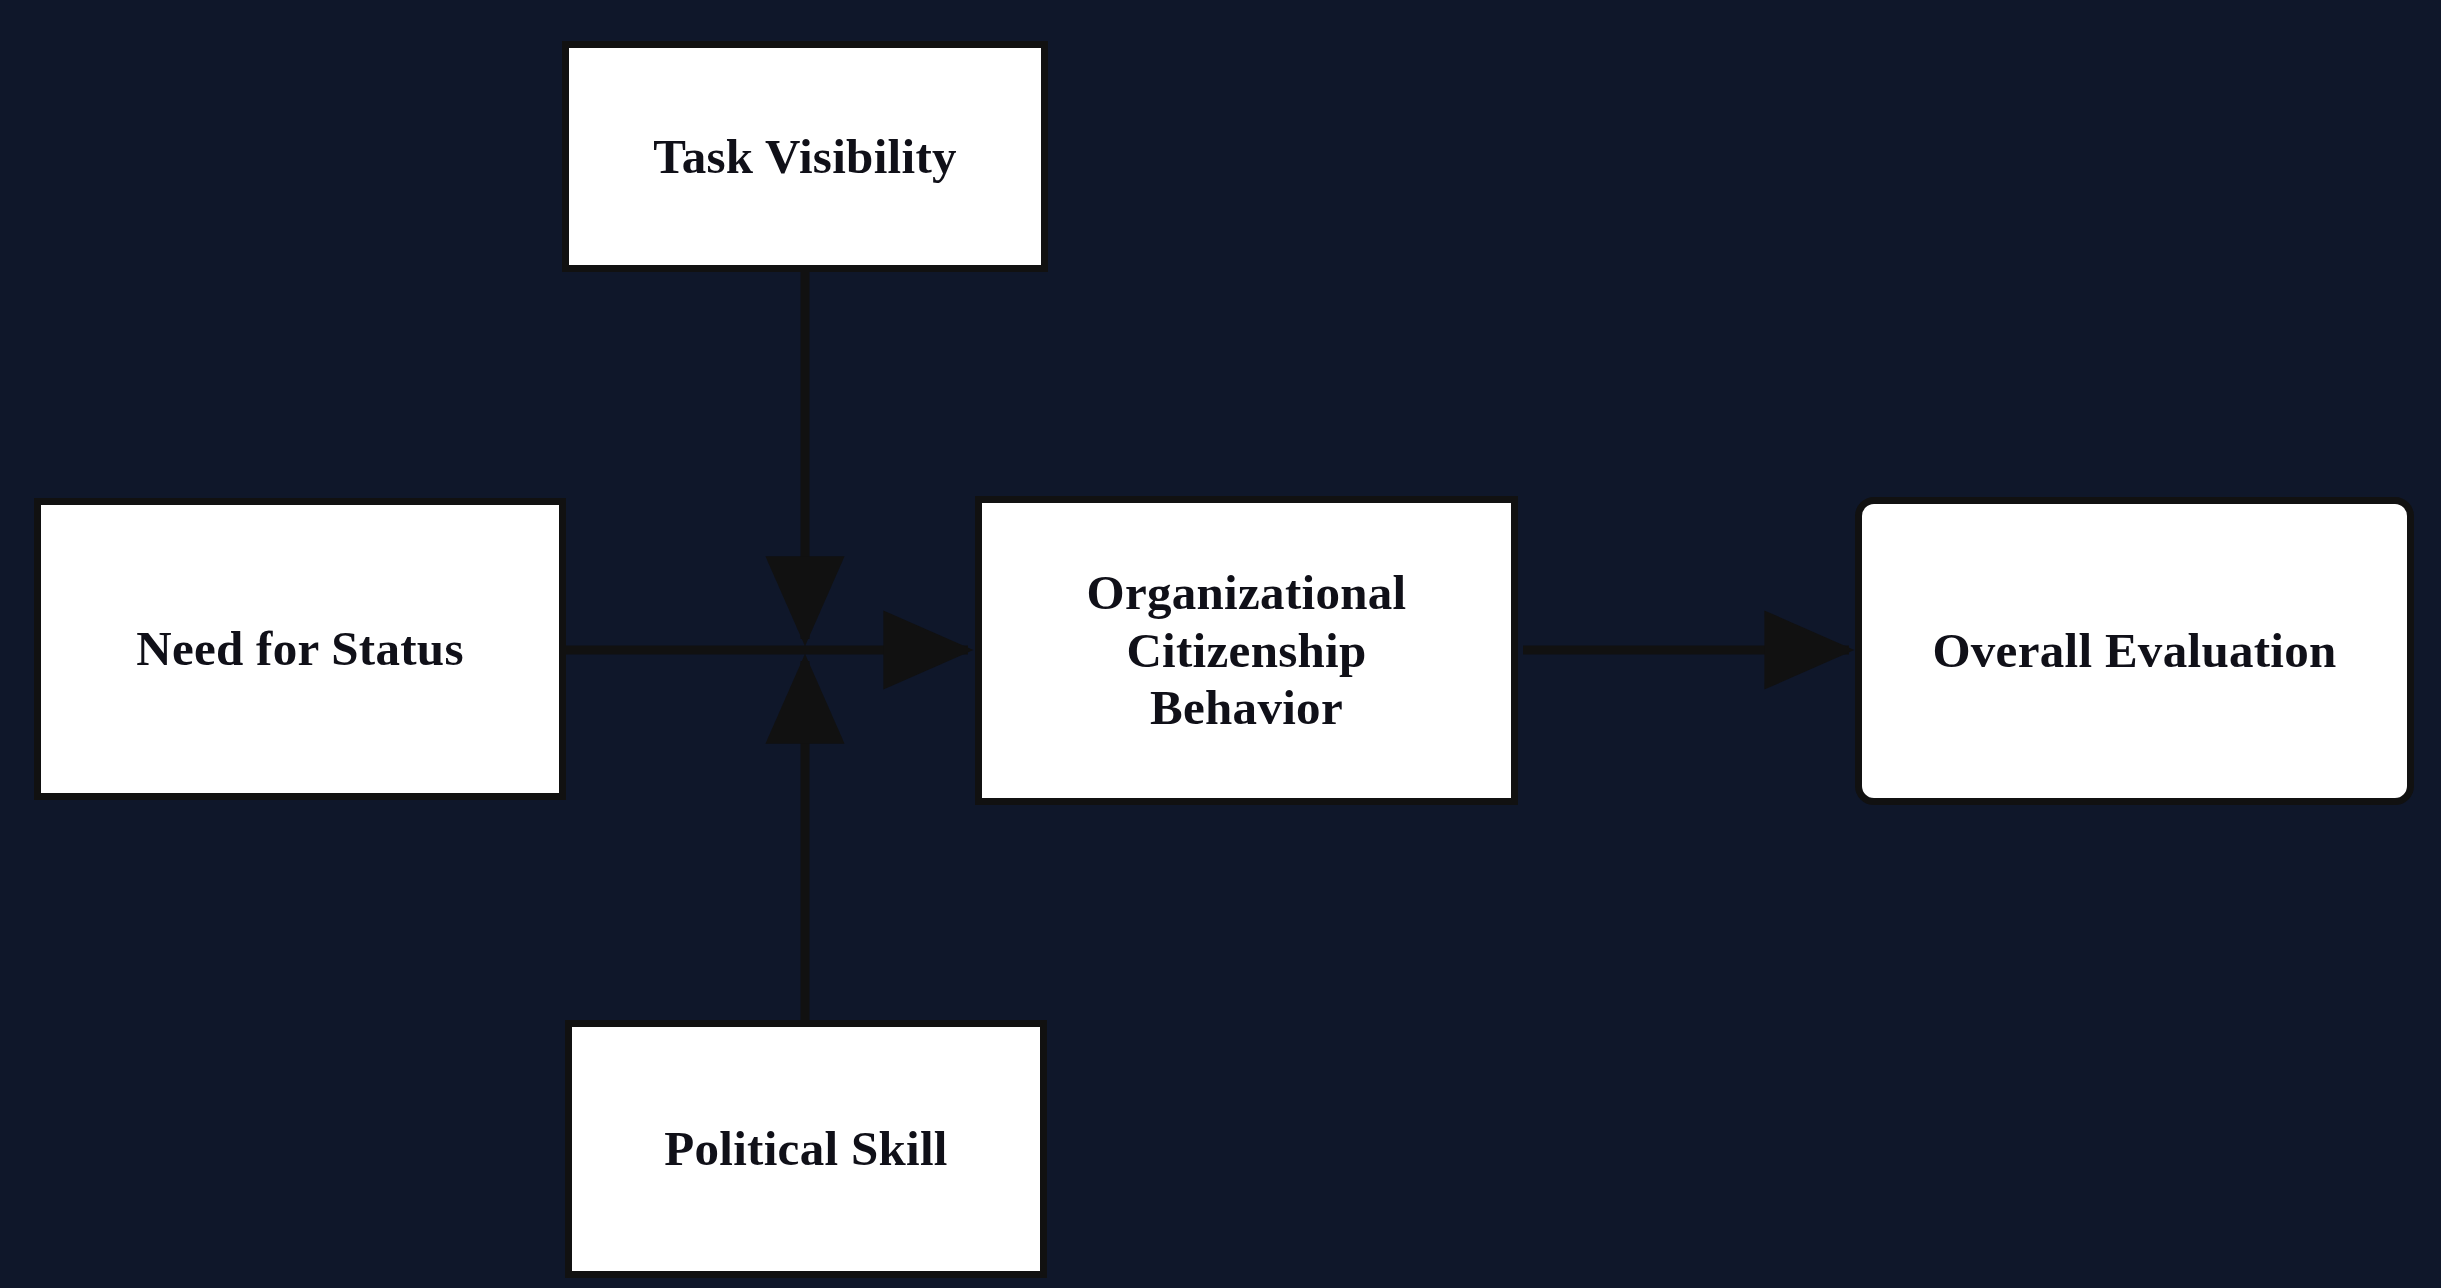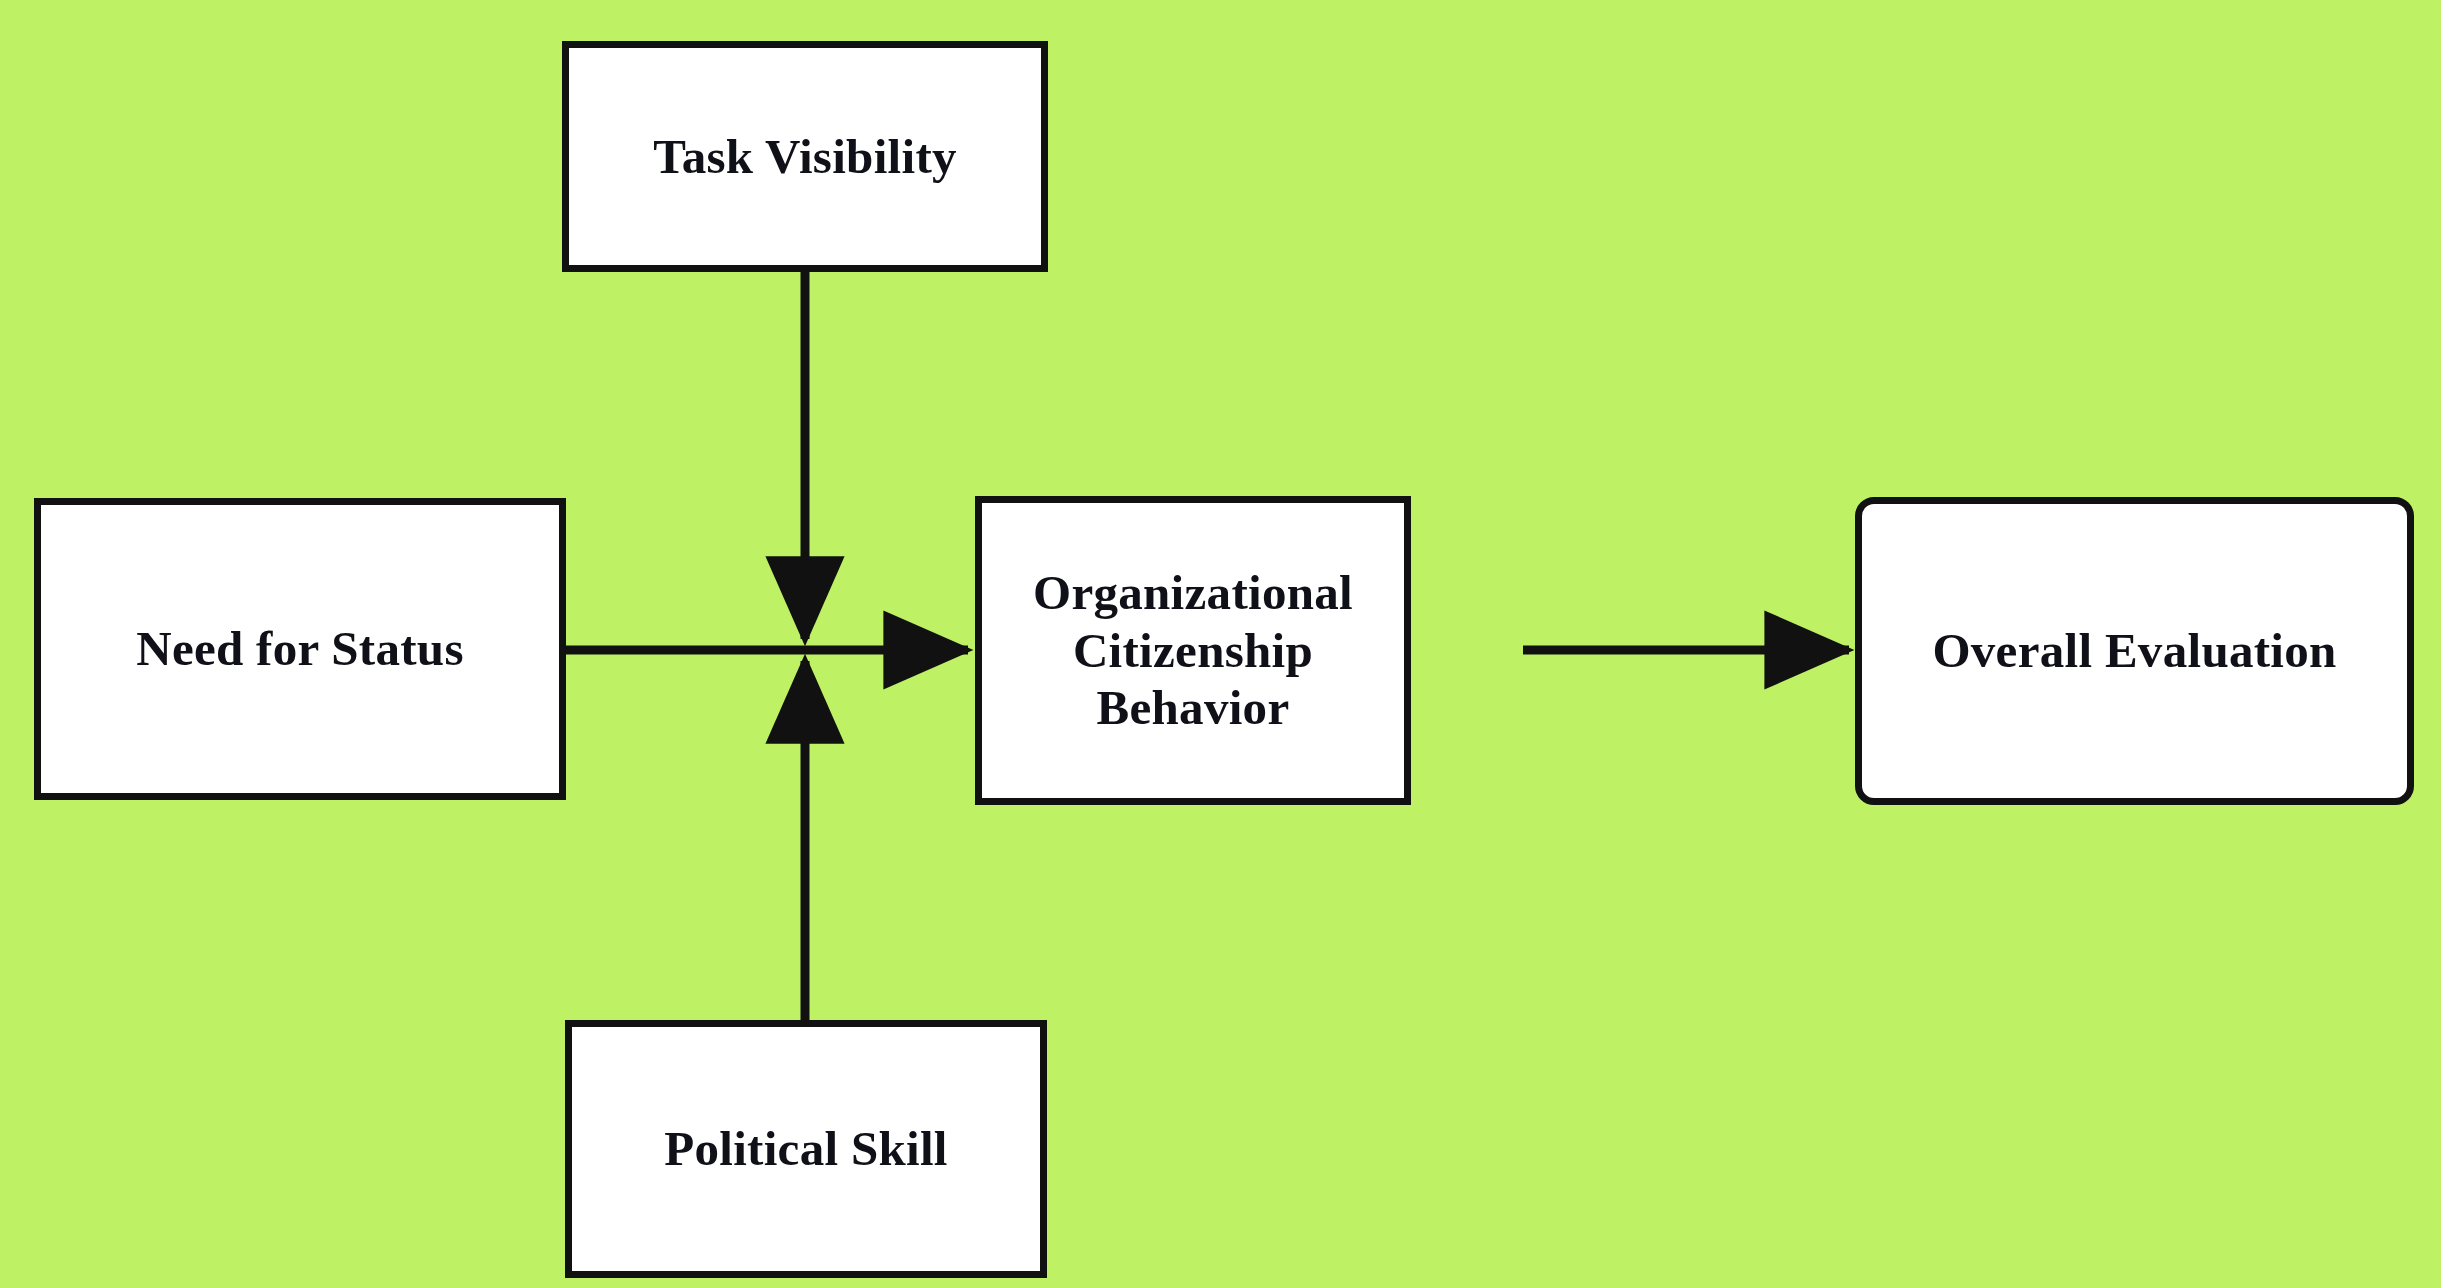--- a/index.html
+++ b/index.html
@@ -8,21 +8,21 @@
     padding: 0;
     background: #ffffff;
   }
   body {
     font-family: "Liberation Serif", "DejaVu Serif", serif;
   }
   #diagram-canvas {
     position: relative;
     width: 2441px;
     height: 1288px;
-    background: #bef264;
+    background: #0f172a;
     overflow: hidden;
   }
   #edge-layer {
     position: absolute;
     left: 0;
     top: 0;
     width: 2441px;
     height: 1288px;
     pointer-events: none;
   }
@@ -49,21 +49,21 @@
   }
 
   
   #node-task-visibility {
     left: 562px;  top: 41px;   width: 486px;  height: 231px;
   }
   #node-need-for-status {
     left: 34px;   top: 498px;  width: 532px;  height: 302px;
   }
   #node-ocb {
-    left: 975px;  top: 496px;  width: 436px;  height: 309px;
+    left: 975px;  top: 496px;  width: 543px;  height: 309px;
   }
   #node-overall-evaluation {
     left: 1855px; top: 497px;  width: 559px;  height: 308px; border-radius: 19px;
   }
   #node-political-skill {
     left: 565px;  top: 1020px; width: 482px;  height: 258px;
   }
 </style>
 </head>
 <body>

